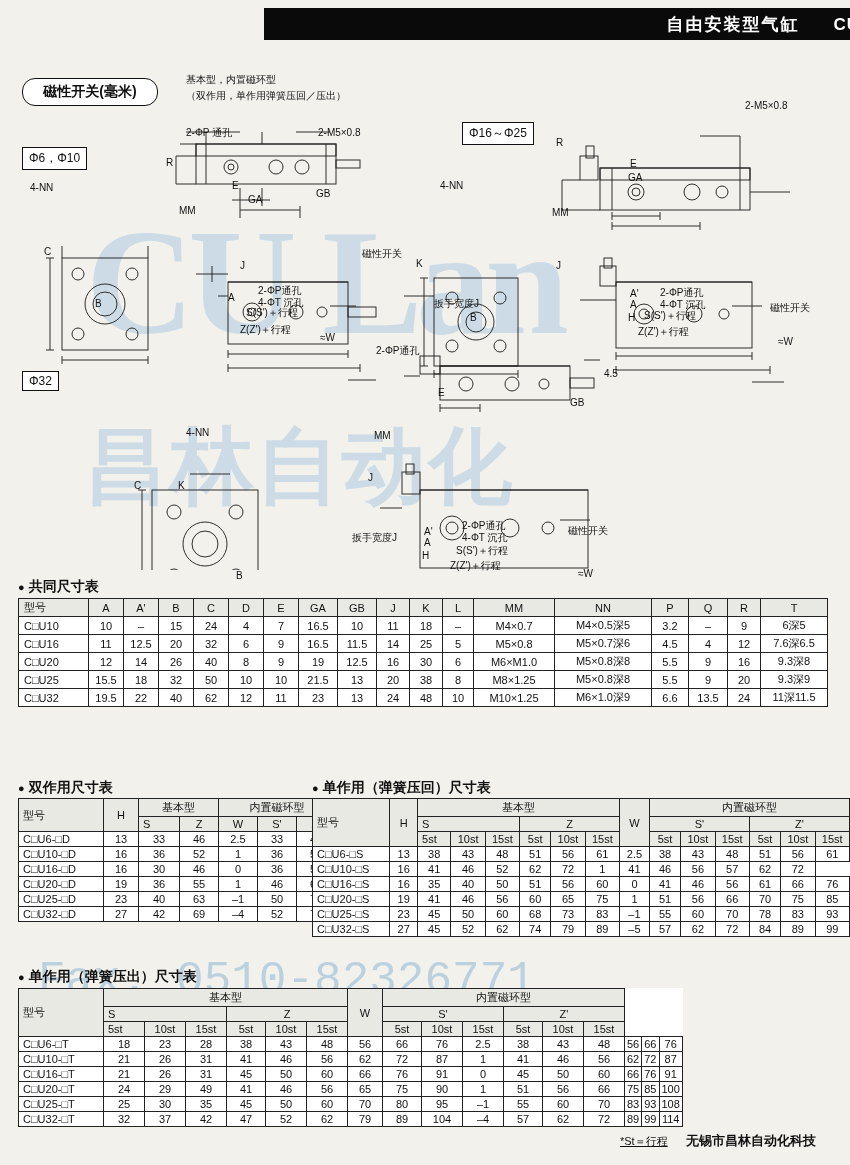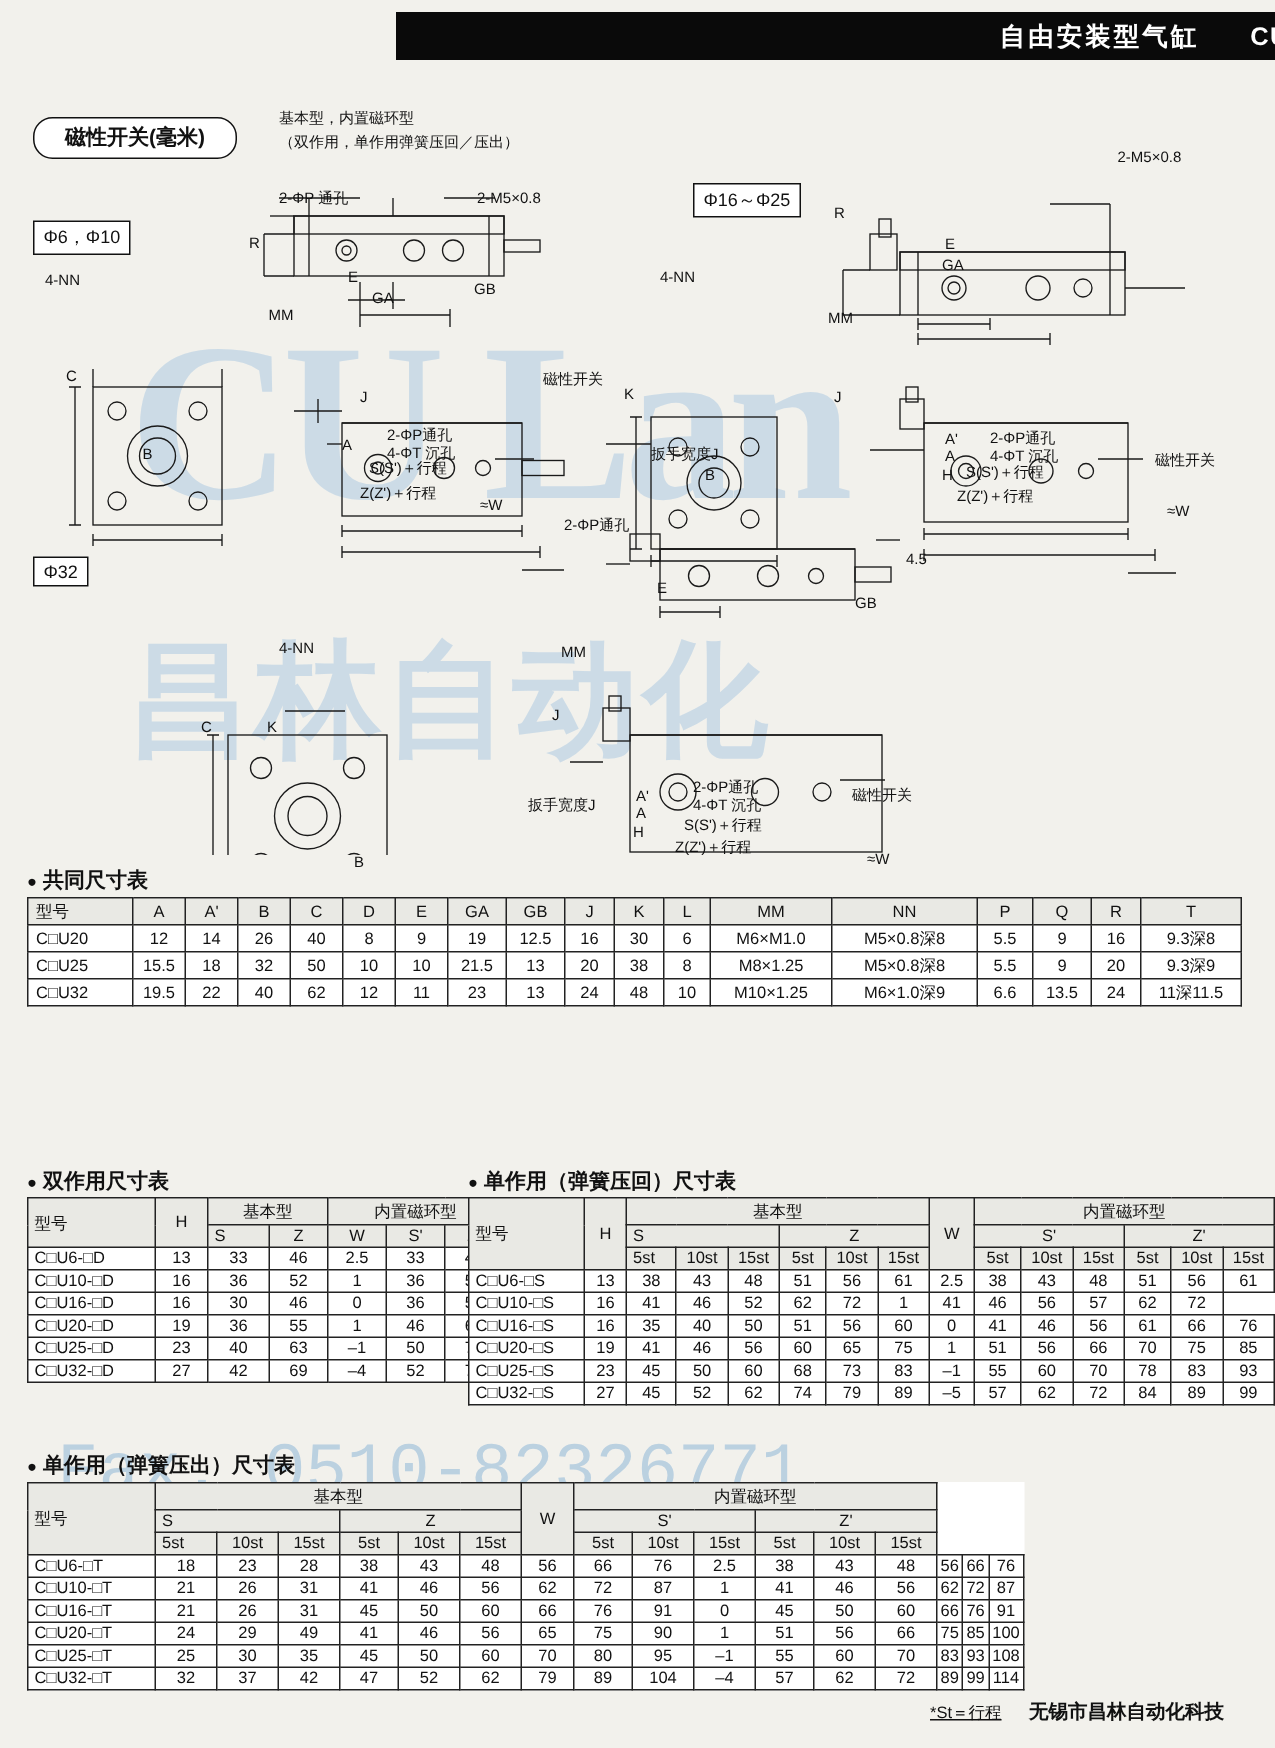--- a/index.html
+++ b/index.html
@@ -309,20 +309,60 @@
       <td style="width:76px">MM</td>
       <td style="width:92px">NN</td>
       <td style="width:32px">P</td>
       <td style="width:34px">Q</td>
       <td style="width:28px">R</td>
       <td style="width:62px">T</td>
     </tr>
       </thead>
     <tbody>
         <tr>
+          <td>C□U10</td>
+          <td>10</td>
+          <td>–</td>
+          <td>15</td>
+          <td>24</td>
+          <td>4</td>
+          <td>7</td>
+          <td>16.5</td>
+          <td>10</td>
+          <td>11</td>
+          <td>18</td>
+          <td>–</td>
+          <td>M4×0.7</td>
+          <td>M4×0.5深5</td>
+          <td>3.2</td>
+          <td>–</td>
+          <td>9</td>
+          <td>6深5</td>
+        </tr>
+        <tr>
+          <td>C□U16</td>
+          <td>11</td>
+          <td>12.5</td>
+          <td>20</td>
+          <td>32</td>
+          <td>6</td>
+          <td>9</td>
+          <td>16.5</td>
+          <td>11.5</td>
+          <td>14</td>
+          <td>25</td>
+          <td>5</td>
+          <td>M5×0.8</td>
+          <td>M5×0.7深6</td>
+          <td>4.5</td>
+          <td>4</td>
+          <td>12</td>
+          <td>7.6深6.5</td>
+        </tr>
+        <tr>
           <td>C□U20</td>
           <td>12</td>
           <td>14</td>
           <td>26</td>
           <td>40</td>
           <td>8</td>
           <td>9</td>
           <td>19</td>
           <td>12.5</td>
           <td>16</td>

